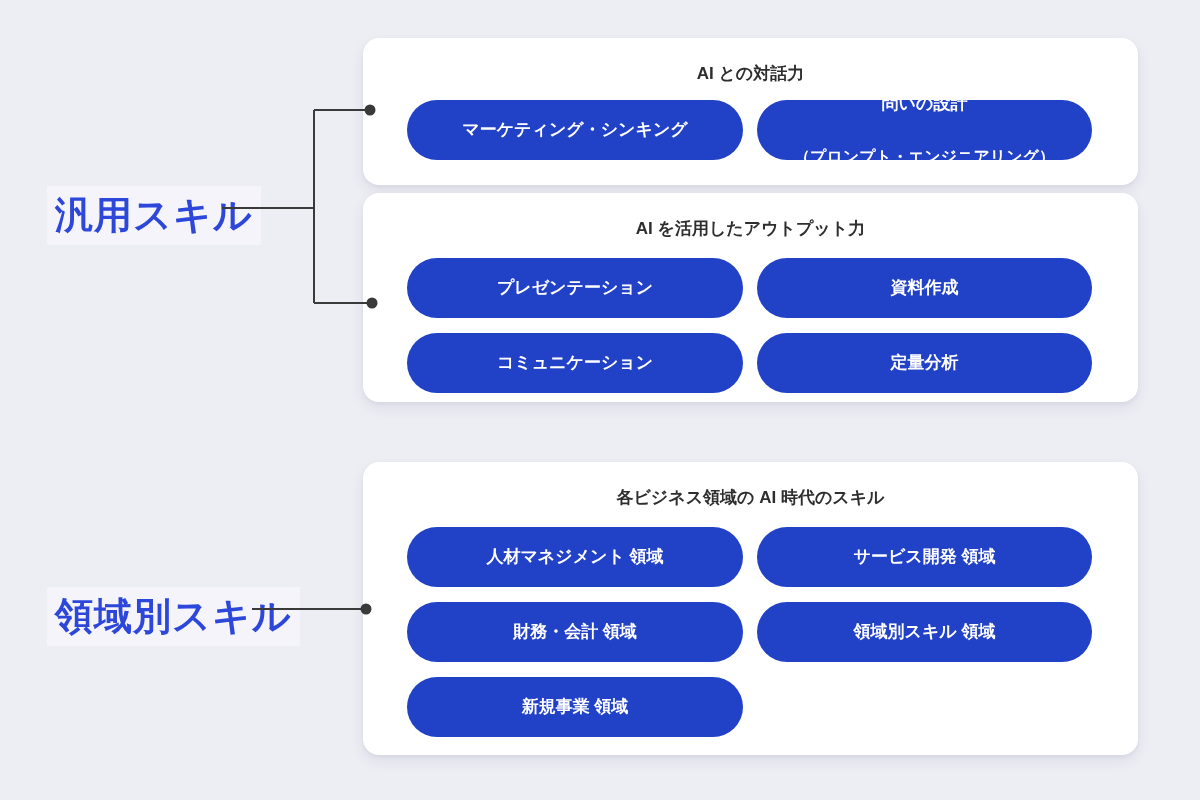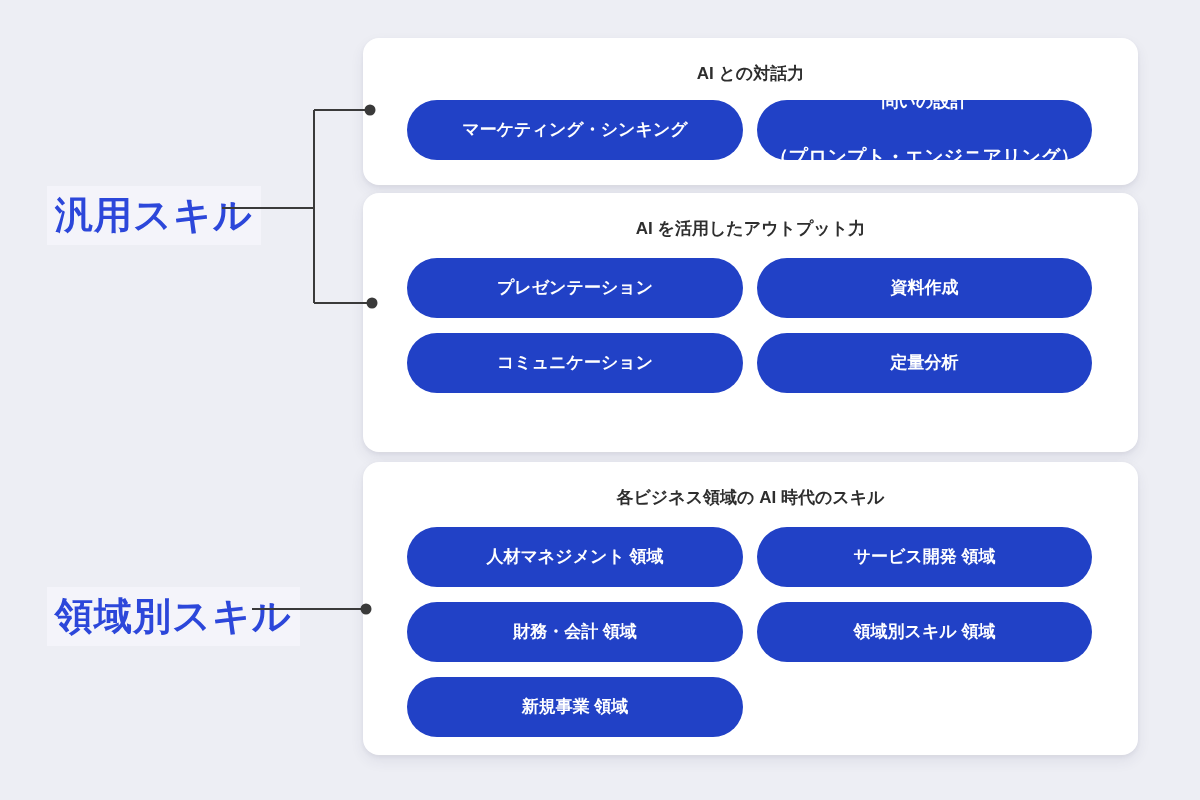--- a/index.html
+++ b/index.html
@@ -35,42 +35,42 @@
   .card{
     position:absolute;
     left:363px;
     width:775px;
     background:var(--card_background,#FFFFFF);
     border-radius:16px;
     box-shadow:0 2px 4px rgba(50,50,90,0.06),0 6px 14px rgba(50,50,90,0.08);
     z-index:1;
   }
   .card-1{top:38px;height:147px;}
-  .card-2{top:193px;height:259px;}
+  .card-2{top:193px;height:209px;}
   .card-3{top:462px;height:293px;}
   .card-title{
     position:absolute;top:24px;left:0;right:0;
     text-align:center;
     font-size:17px;font-weight:bold;
     color:var(--title_text,#2E2E2E);
     white-space:nowrap;
   }
   .pill{
     position:absolute;
     height:60px;
     border-radius:30px;
     background:var(--pill_blue,#2141C6);
     color:var(--pill_text,#FFFFFF);
     display:flex;flex-direction:column;
     align-items:center;justify-content:center;
     font-size:17px;font-weight:bold;
     line-height:1.25;
     white-space:nowrap;
   }
-  .pill .sub{font-size:19px;font-weight:bold;margin-top:1px;}
+  .pill .sub{font-size:16px;font-weight:bold;margin-top:1px;}
   .col-l{left:44px;width:336px;}
   .col-r{left:394px;width:335px;gap:32px;}
   .r1a{top:62px;}        
   .r1{top:65px;}
   .r2{top:140px;}
   .r3{top:215px;}
 </style>
 </head>
 <body>
 

